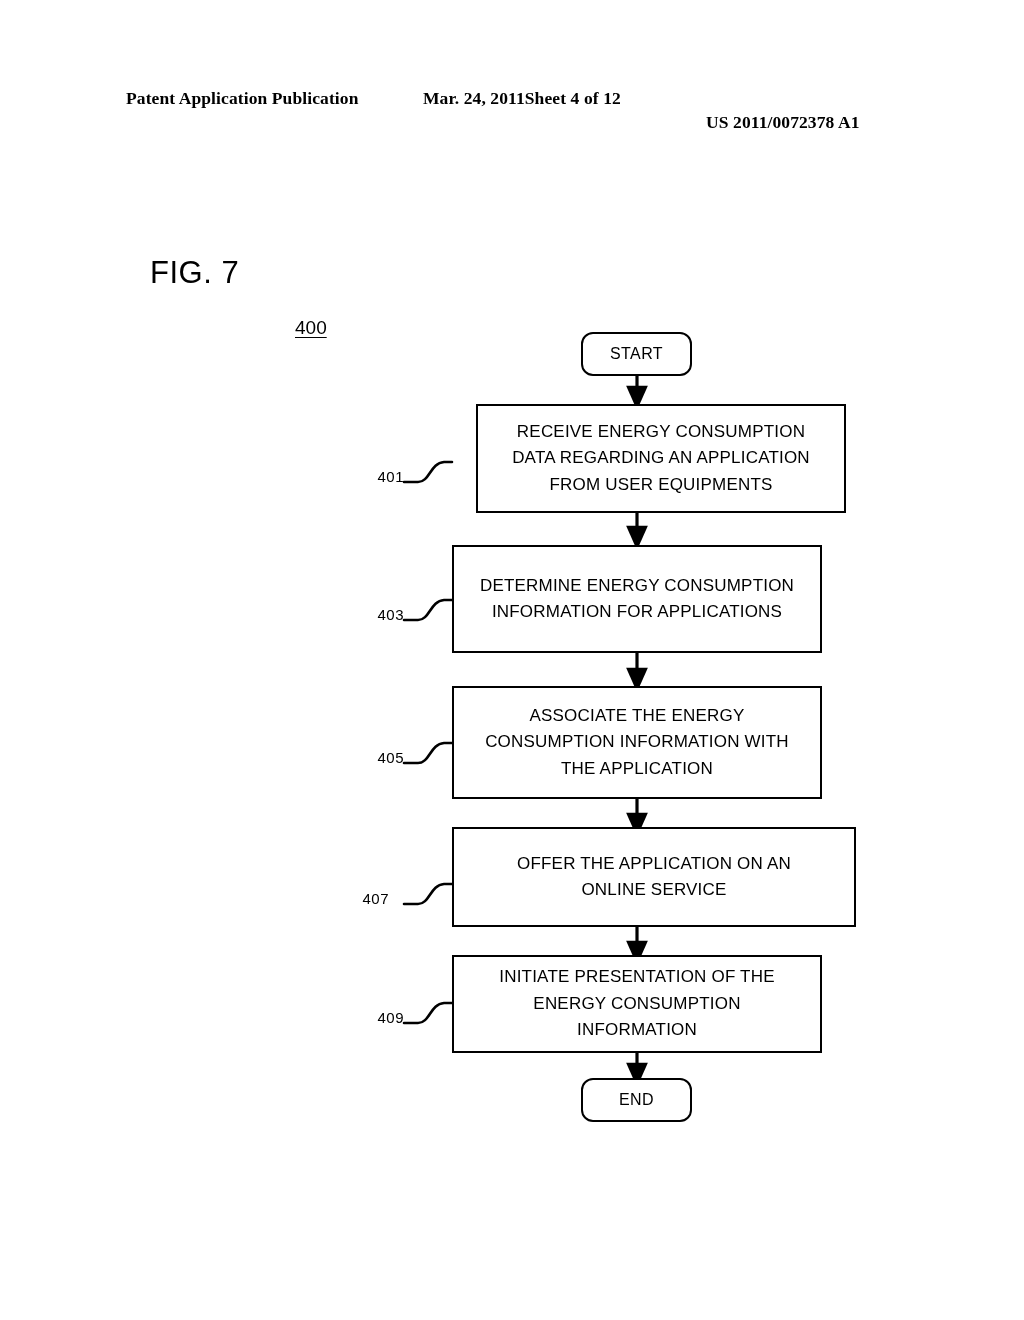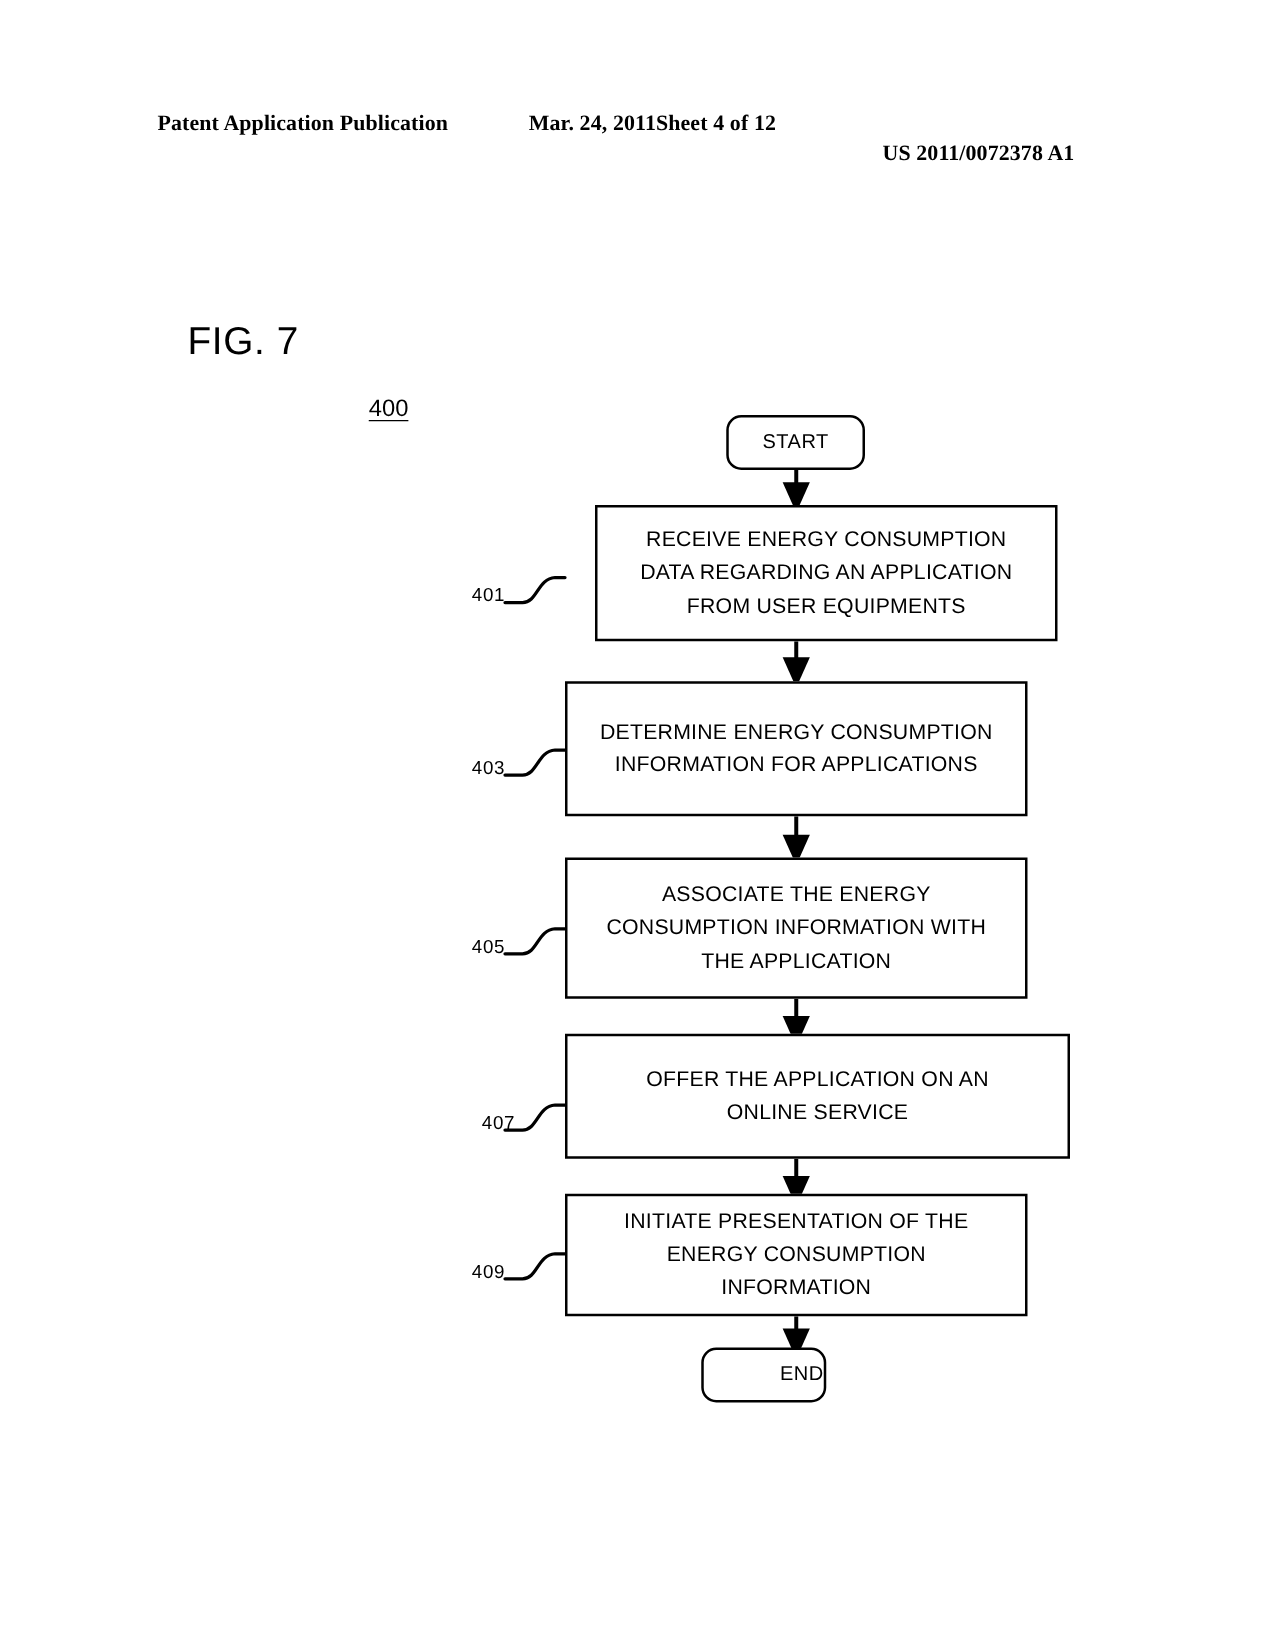--- a/index.html
+++ b/index.html
@@ -194,28 +194,28 @@
     </span>
   </div>
   <div class="ref-num" style="left:344px; top:749px;">405</div>
 
   <div class="node process" style="left:452px; top:827px; width:404px; height:100px;">
     <span class="label-text">
       <span>OFFER THE APPLICATION ON AN</span><br>
       <span>ONLINE SERVICE</span>
     </span>
   </div>
-  <div class="ref-num" style="left:352px; top:890px;">407</div>
+  <div class="ref-num" style="left:329px; top:890px;">407</div>
 
   <div class="node process" style="left:452px; top:955px; width:370px; height:98px;">
     <span class="label-text">
       <span>INITIATE PRESENTATION OF THE</span><br>
       <span>ENERGY CONSUMPTION</span><br>
       <span>INFORMATION</span>
     </span>
   </div>
   <div class="ref-num" style="left:344px; top:1009px;">409</div>
 
-  <div class="node terminal" style="left:561px; top:1078px; width:100px; height:44px;justify-content:flex-end;">
+  <div class="node terminal" style="left:581px; top:1078px; width:111px; height:44px;">
     <span>END</span>
   </div>
 
 </div>
 
 </body></html>

